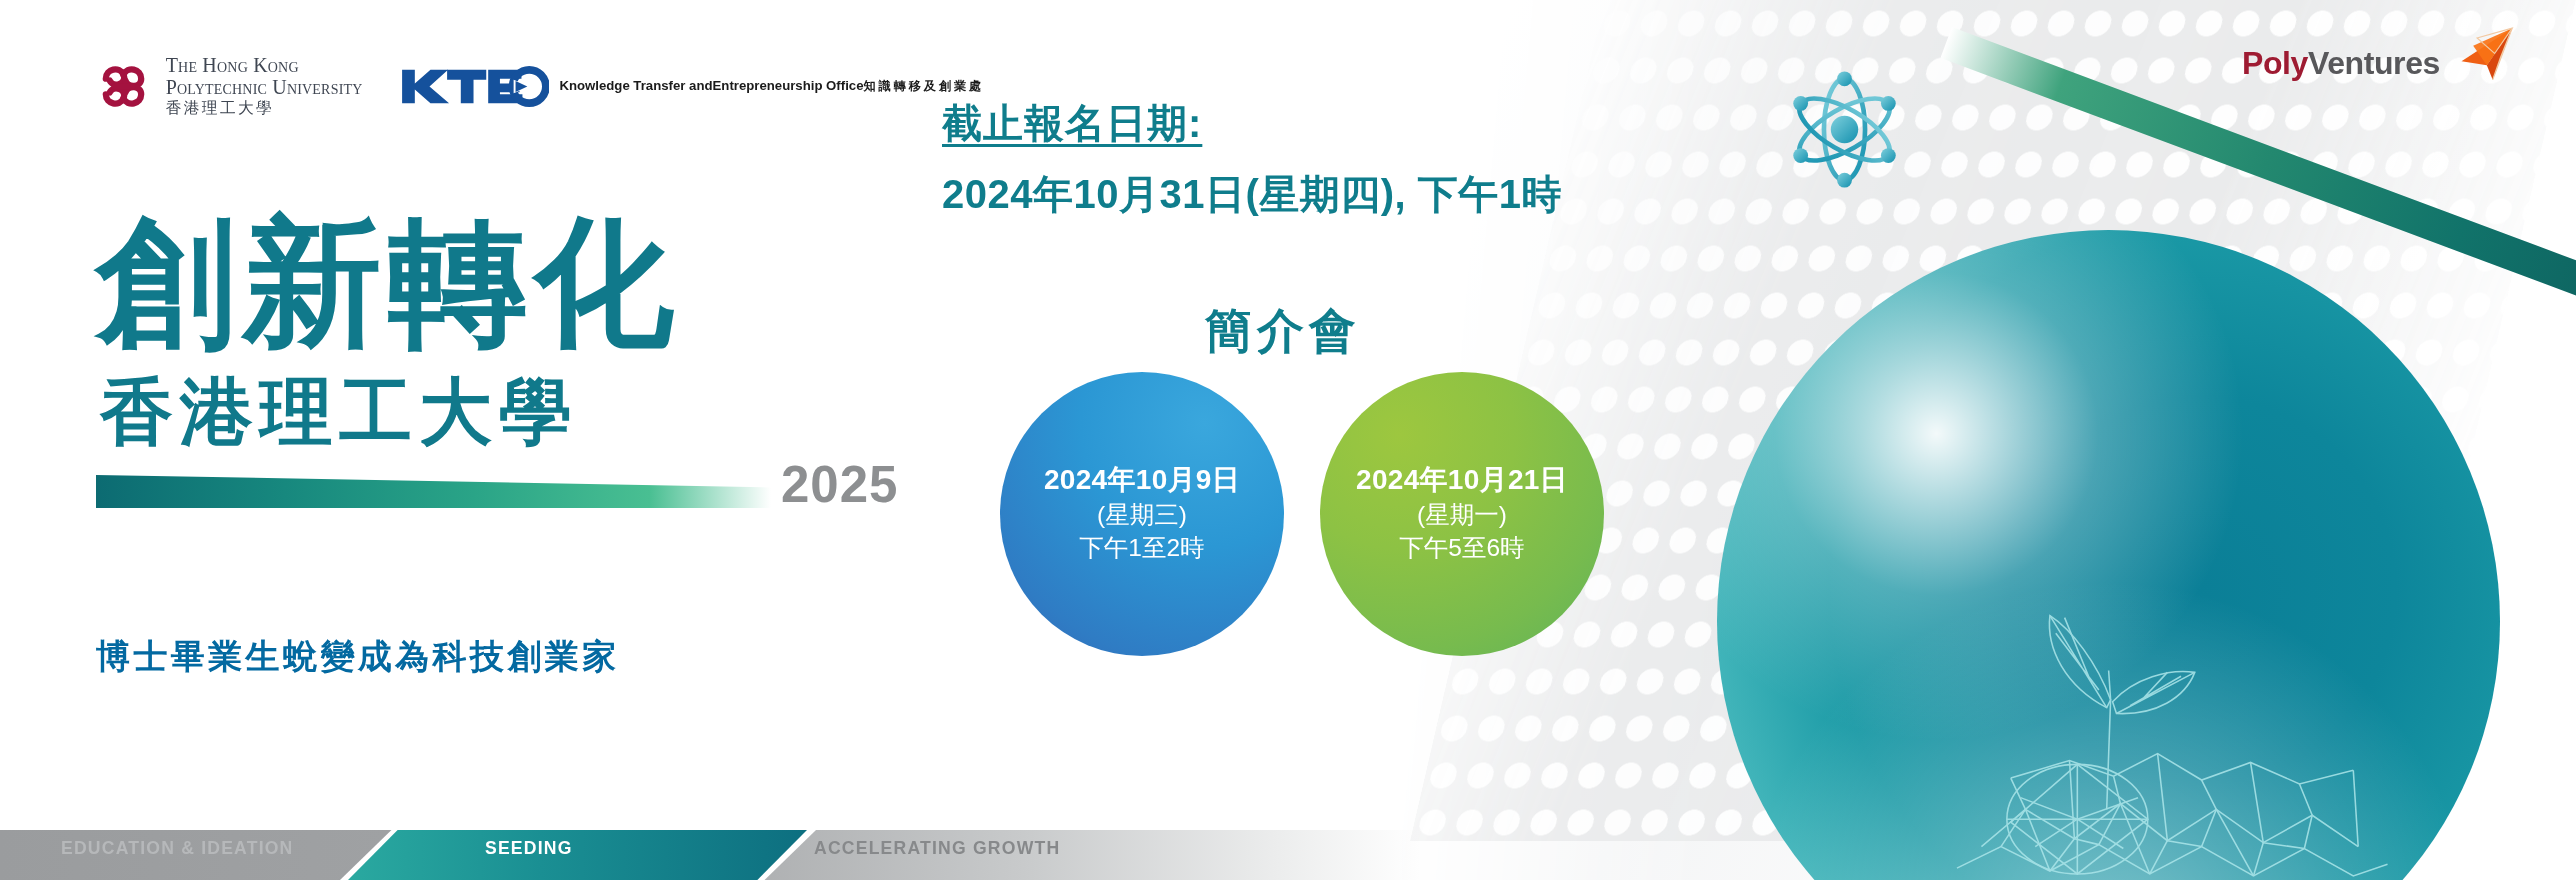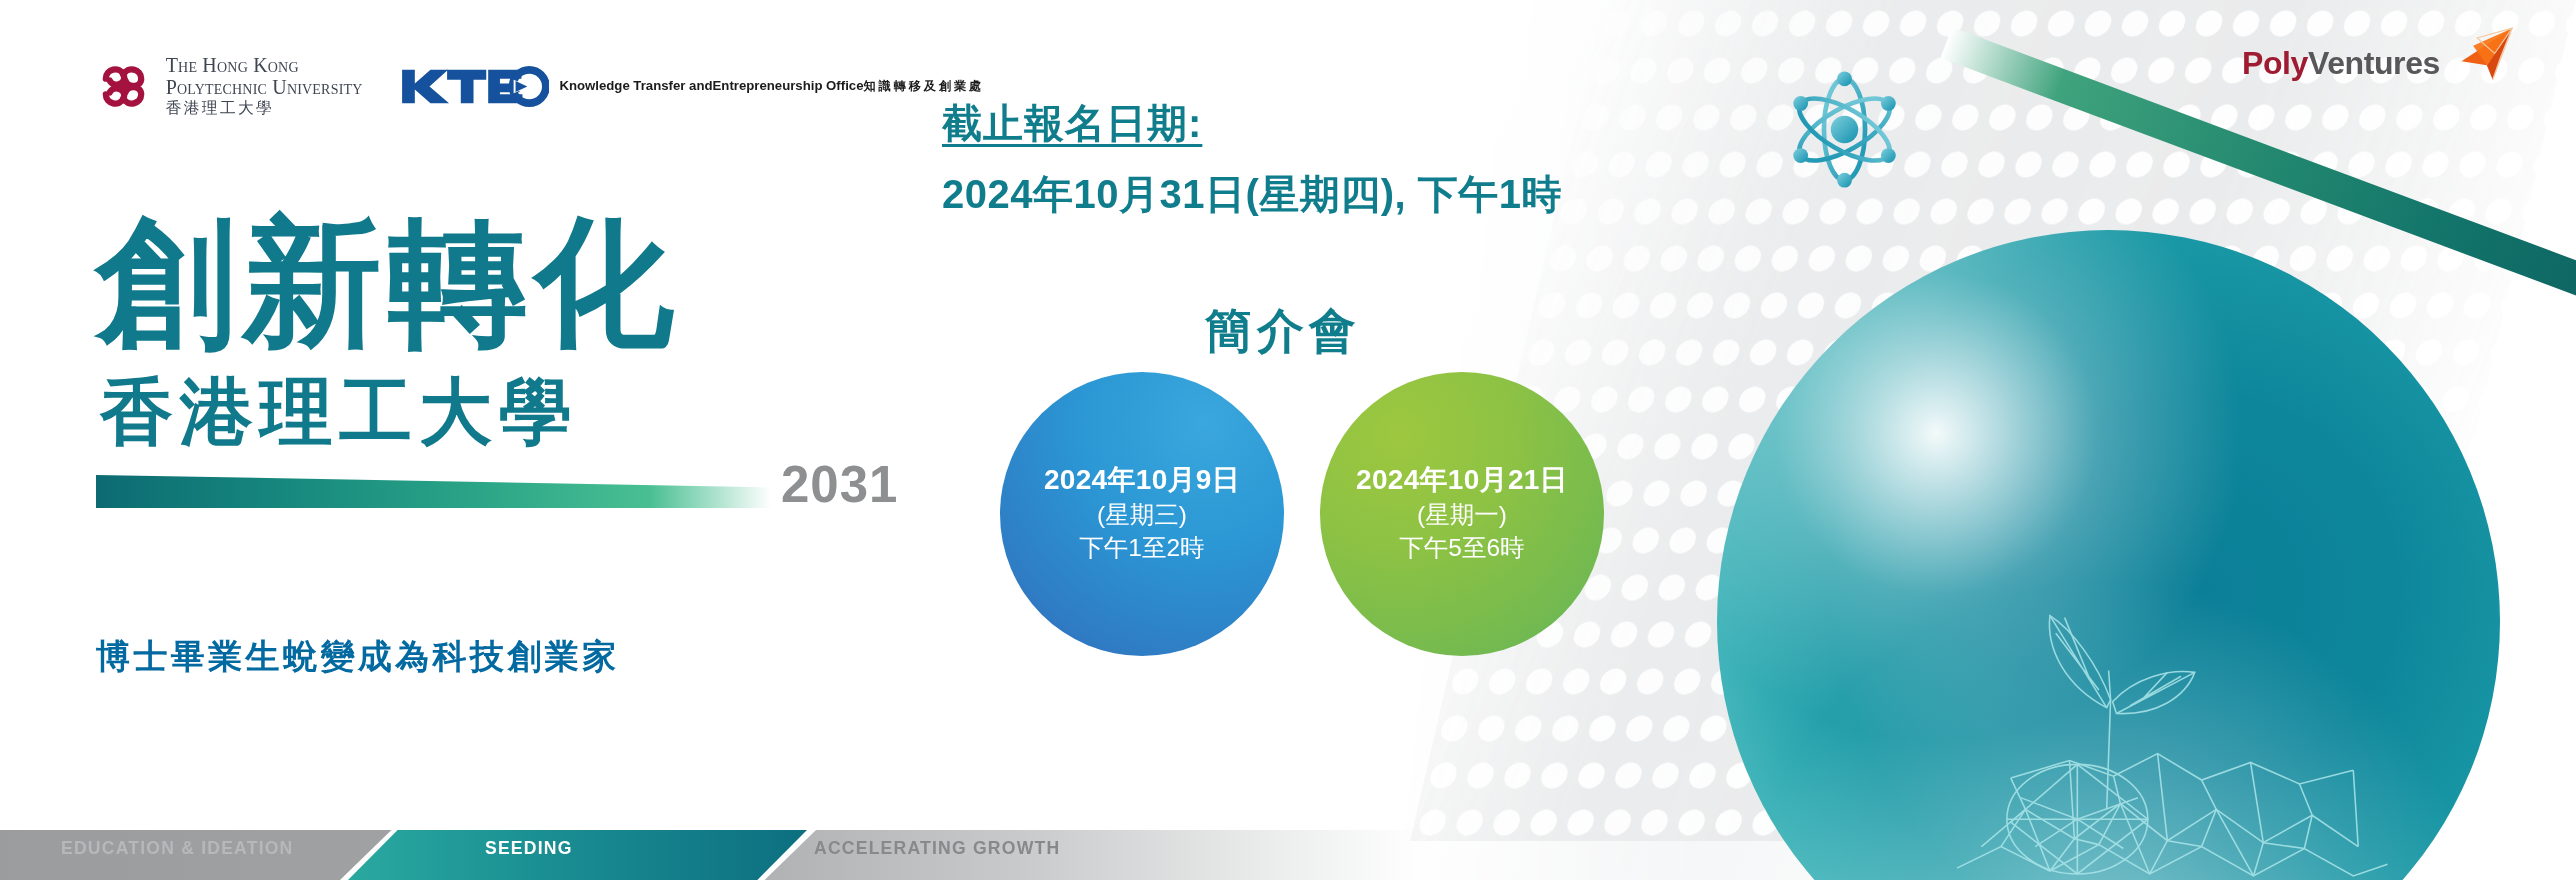--- a/index.html
+++ b/index.html
@@ -256,21 +256,21 @@
         <path d="M70 4 L50 57 L58 34 Z"></path>
       </g>
     </svg>
   </div>
 
   <div class="headline">
     <div class="title-main">創新轉化</div>
     <div class="title-sub">香港理工大學</div>
     <div class="year-row">
       <div class="wedge"></div>
-      <div class="year">2031</div>
+      <div class="year">2025</div>
     </div>
   </div>
   <div class="tagline">博士畢業生蛻變成為科技創業家</div>
 
   <div class="deadline">
     <div class="deadline-label">截止報名日期:</div>
     <div class="deadline-value">2024年10月31日(星期四), 下午1時</div>
   </div>
 
   <div class="session-heading">簡介會</div>

